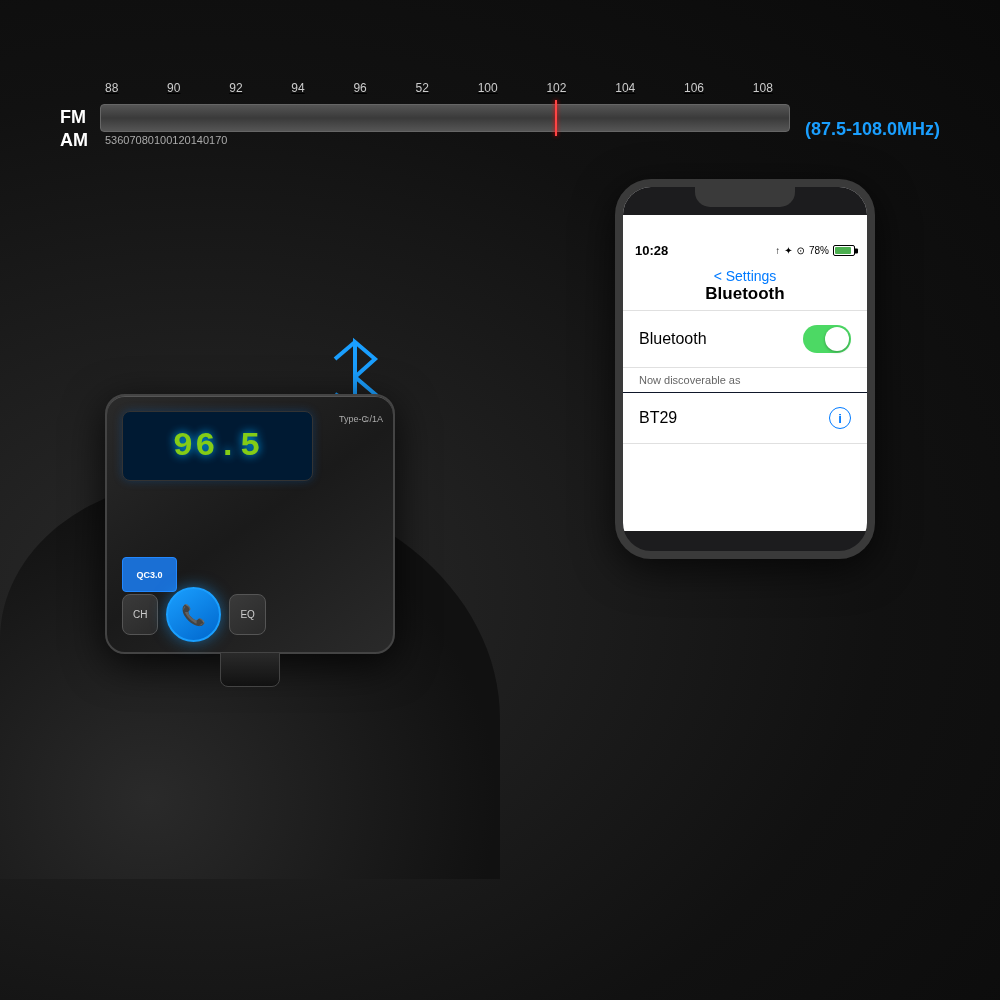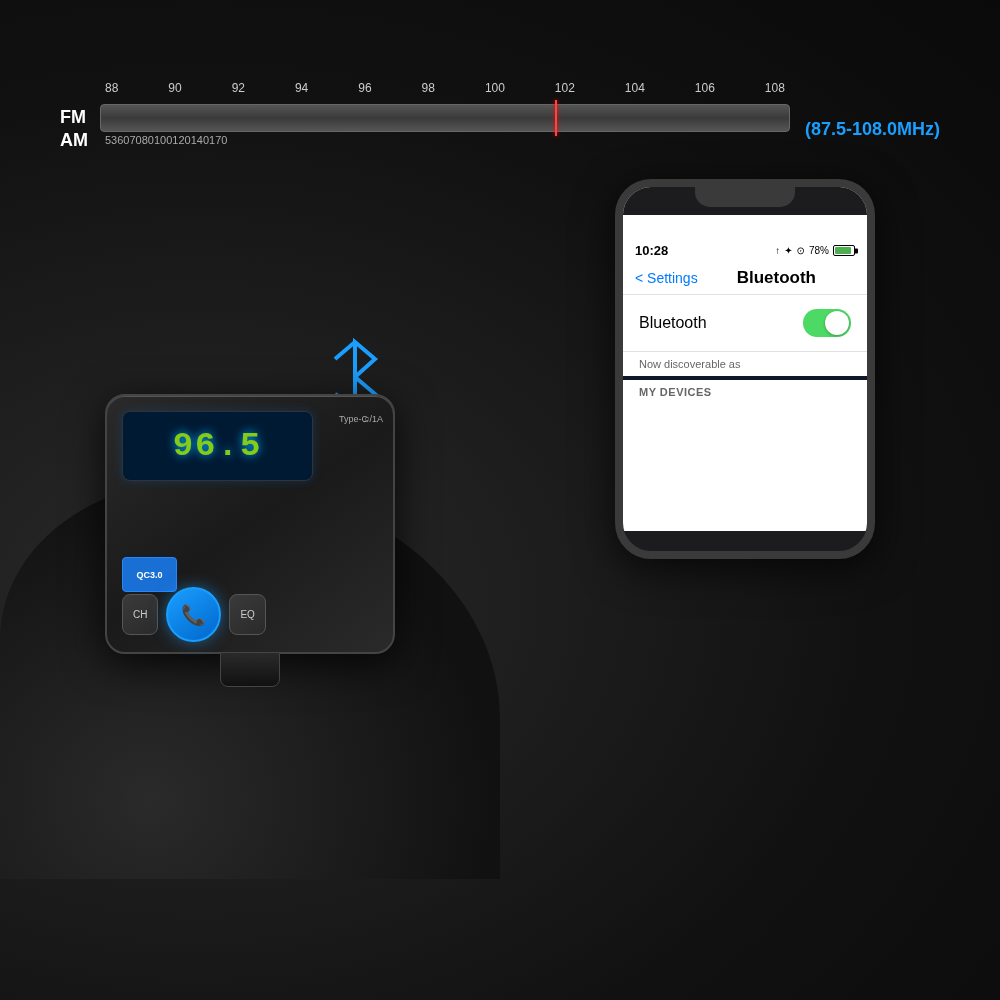--- a/index.html
+++ b/index.html
@@ -72,22 +72,23 @@
       margin-top: 5px;
     }
 
     .radio-ticks {
       display: flex;
       justify-content: space-between;
       align-items: center;
       position: absolute;
       top: -18px;
       left: 0;
-      right: 0;
+      right: 12px;
       padding: 0 5px;
+      text-decoration: underline;
     }
 
     .radio-tick-label {
       color: #ccc;
       font-size: 12px;
       text-align: center;
     }
 
     .radio-needle {
       position: absolute;
@@ -348,20 +349,21 @@
       background: #4caf50;
       border-radius: 1px;
       margin: 0 1px;
     }
 
     .nav-bar {
       display: flex;
       align-items: center;
       padding: 6px 12px;
       border-bottom: 1px solid #e0e0e0;
+      flex-direction: column;
     }
 
     .back-btn {
       color: #007aff;
       font-size: 14px;
       font-weight: 400;
     }
 
     .nav-title {
       flex: 1;
@@ -401,21 +403,21 @@
       border-radius: 50%;
       top: 2px;
       right: 2px;
       box-shadow: 0 1px 3px rgba(0,0,0,0.3);
     }
 
     .discoverable-text {
       padding: 6px 16px;
       font-size: 11px;
       color: #666;
-      border-bottom: 4px solid #0f172a;
+      border-bottom: 1px solid #0f172a;
     }
 
     .my-devices-header {
       padding: 6px 16px;
       font-size: 11px;
       color: #666;
       font-weight: bold;
       letter-spacing: 0.5px;
     }
 
@@ -502,21 +504,21 @@
       <div>FM</div>
       <div>AM</div>
     </div>
     <div class="radio-bar-container">
       <div class="radio-ticks">
         <span class="radio-tick-label">88</span>
         <span class="radio-tick-label">90</span>
         <span class="radio-tick-label">92</span>
         <span class="radio-tick-label">94</span>
         <span class="radio-tick-label">96</span>
-        <span class="radio-tick-label">98</span>
+        <span class="radio-tick-label">52</span>
         <span class="radio-tick-label">100</span>
         <span class="radio-tick-label">102</span>
         <span class="radio-tick-label">104</span>
         <span class="radio-tick-label">106</span>
         <span class="radio-tick-label">108</span>
       </div>
       <div class="radio-bar">
         <div class="radio-needle"></div>
       </div>
       <div class="am-labels">
@@ -606,22 +608,25 @@
               <span class="nav-title">Bluetooth</span>
             </div>
 
             <div class="bt-setting-row">
               <span class="bt-setting-label">Bluetooth</span>
               <div class="toggle-on"></div>
             </div>
 
             <div class="discoverable-text">Now discoverable as</div>
 
-            <div class="my-devices-header">MY DEVICES</div>
-
+
+            <div class="device-row">
+              <span class="device-name">BT29</span>
+              <div class="info-icon">i</div>
+            </div>
           </div>
         </div>
       </div>
 
       <div class="instructions-box">
         <div class="instruction-item">
           <span class="instr-num">1.</span>
           <span class="instr-text">Insert this FM transmitter into car cigarette lighter socket.</span>
         </div>
         <div class="instruction-item">

